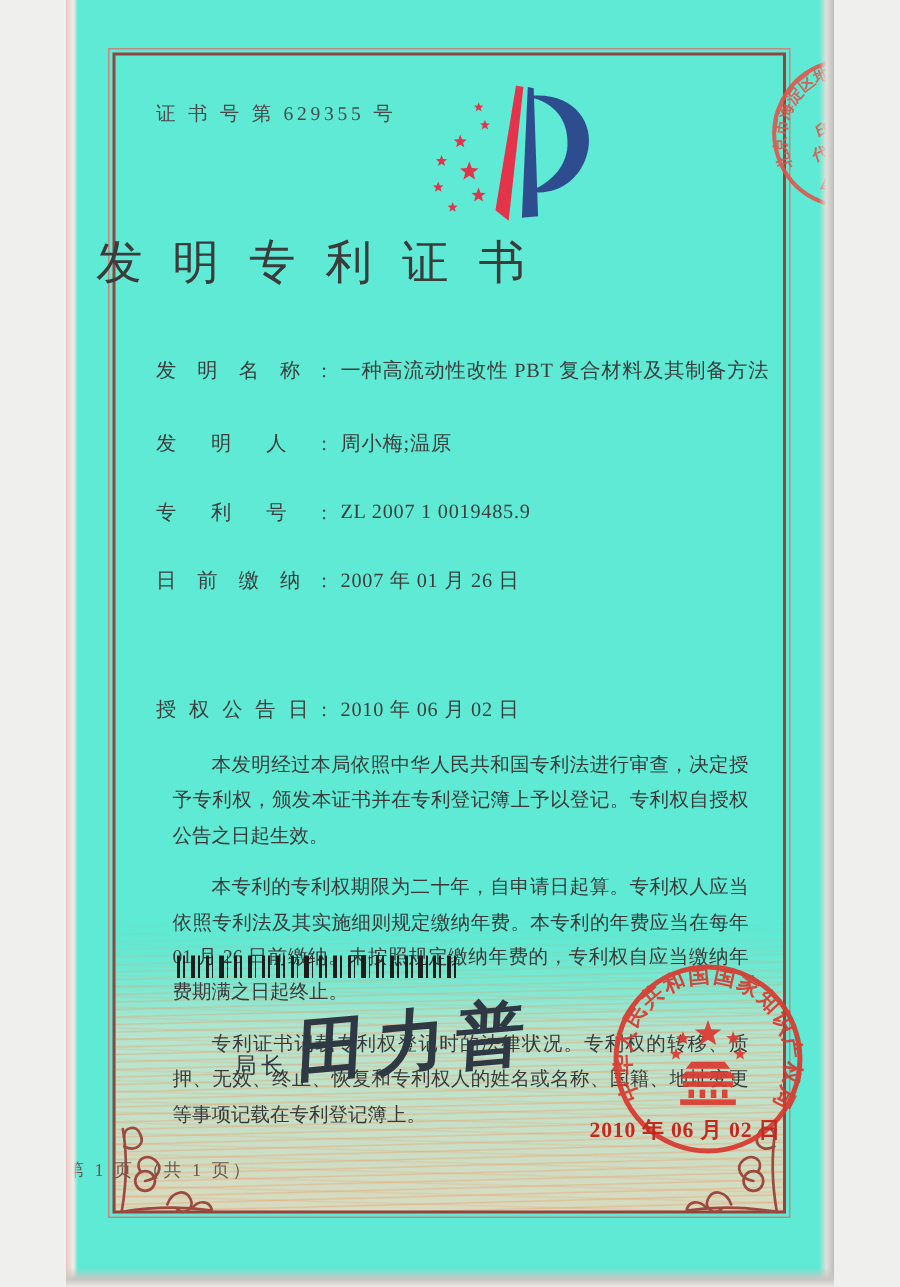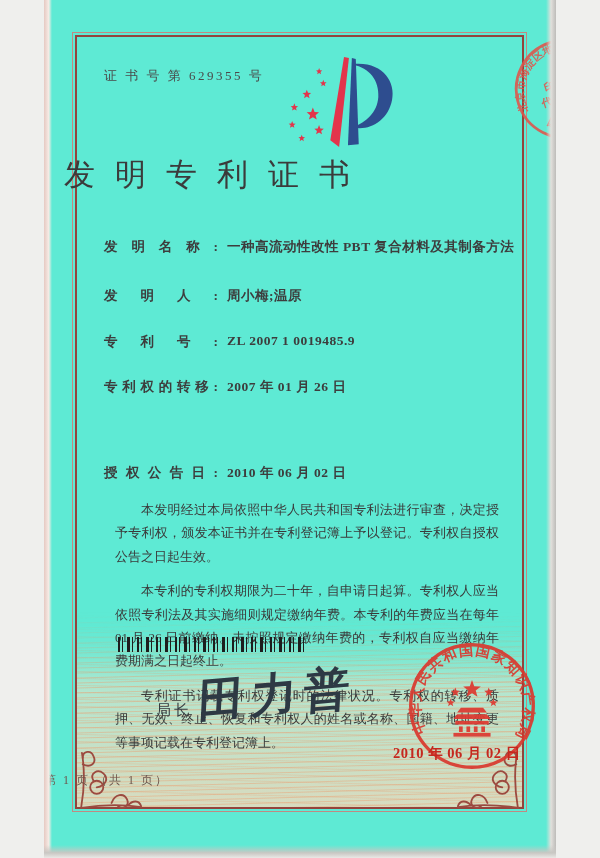--- a/index.html
+++ b/index.html
@@ -20,21 +20,21 @@
       linear-gradient(180deg, rgba(253,246,238,0) 0%, rgba(250,226,202,0.55) 40%, rgba(247,215,186,0.8) 100%);
     -webkit-mask-image:linear-gradient(180deg,transparent 0,#000 70px);
     mask-image:linear-gradient(180deg,transparent 0,#000 70px);}
   .flourish{position:absolute;width:74px;height:74px;z-index:2;}
   .flourish.bl{left:33px;bottom:46px;}
   .flourish.br{right:34px;bottom:46px;transform:scaleX(-1);}
   .cert-no{position:absolute;left:60px;top:67px;font-size:13px;letter-spacing:2.5px;color:#4a4a4a;z-index:2;}
   .logo{position:absolute;left:238px;top:54px;width:126px;height:98px;z-index:2;}
   .tax-stamp{position:absolute;left:468px;top:36px;width:106px;height:106px;transform:rotate(-18deg);opacity:.88;z-index:3;}
   .title{position:absolute;left:0;top:154px;width:100%;text-align:left;font-size:31px;font-weight:500;color:#3b3b3b;letter-spacing:20px;text-indent:20px;z-index:2;}
-  .field{position:absolute;left:60px;right:44px;font-size:13.5px;color:#3d3d3d;z-index:2;white-space:nowrap;font-weight:bold;}
+  .field{position:absolute;left:60px;right:44px;font-size:13.5px;color:#3d3d3d;z-index:2;white-space:nowrap;}
   .field .flabel{display:inline-block;width:114px;text-align:justify;text-align-last:justify;vertical-align:top;}
   .field .fvalue{margin-left:9px;letter-spacing:0.5px;}
   .f0{top:238px}.f1{top:287px}.f2{top:333px}.f3{top:378px}.f4{top:423px}.f5{top:464px}
   .body-text{position:absolute;left:60px;right:46px;top:487px;z-index:2;}
   .body-text p{margin:11px;text-indent:2em;font-size:13px;line-height:1.8;color:#3a3a3a;text-align:justify;}
   .barcode{position:absolute;left:74px;top:637px;width:190px;height:15px;z-index:2;
     background-image:
       repeating-linear-gradient(90deg,#1d1d1d 0 2px,transparent 2px 4px,#1d1d1d 4px 5px,transparent 5px 9px,#1d1d1d 9px 12px,transparent 12px 14px,#1d1d1d 14px 15px,transparent 15px 19px);}
   .director{position:absolute;left:112px;top:701px;font-size:15px;letter-spacing:3px;color:#343a40;z-index:2;}
   .sig-name{position:absolute;left:154px;top:664px;font-size:46px;font-weight:700;color:#2e3944;letter-spacing:7px;transform:rotate(-5deg) skewX(-8deg);z-index:2;}
@@ -119,21 +119,21 @@
   <div class="field f0">
     <span class="flabel">发明名称:</span><span class="fvalue">一种高流动性改性 PBT 复合材料及其制备方法</span>
   </div>
   <div class="field f1">
     <span class="flabel">发明人:</span><span class="fvalue">周小梅;温原</span>
   </div>
   <div class="field f2">
     <span class="flabel">专利号:</span><span class="fvalue">ZL 2007 1 0019485.9</span>
   </div>
   <div class="field f3">
-    <span class="flabel">专利权的转移:</span><span class="fvalue">2007 年 01 月 26 日</span>
+    <span class="flabel">日前缴纳:</span><span class="fvalue">2007 年 01 月 26 日</span>
   </div>
   <div class="field f5">
     <span class="flabel">授权公告日:</span><span class="fvalue">2010 年 06 月 02 日</span>
   </div>
 
   <div class="body-text">
     <p>本发明经过本局依照中华人民共和国专利法进行审查，决定授予专利权，颁发本证书并在专利登记簿上予以登记。专利权自授权公告之日起生效。</p>
     <p>本专利的专利权期限为二十年，自申请日起算。专利权人应当依照专利法及其实施细则规定缴纳年费。本专利的年费应当在每年 01 月 26 日前缴纳。未按照规定缴纳年费的，专利权自应当缴纳年费期满之日起终止。</p>
     <p>专利证书记载专利权登记时的法律状况。专利权的转移、质押、无效、终止、恢复和专利权人的姓名或名称、国籍、地址变更等事项记载在专利登记簿上。</p>
   </div>

